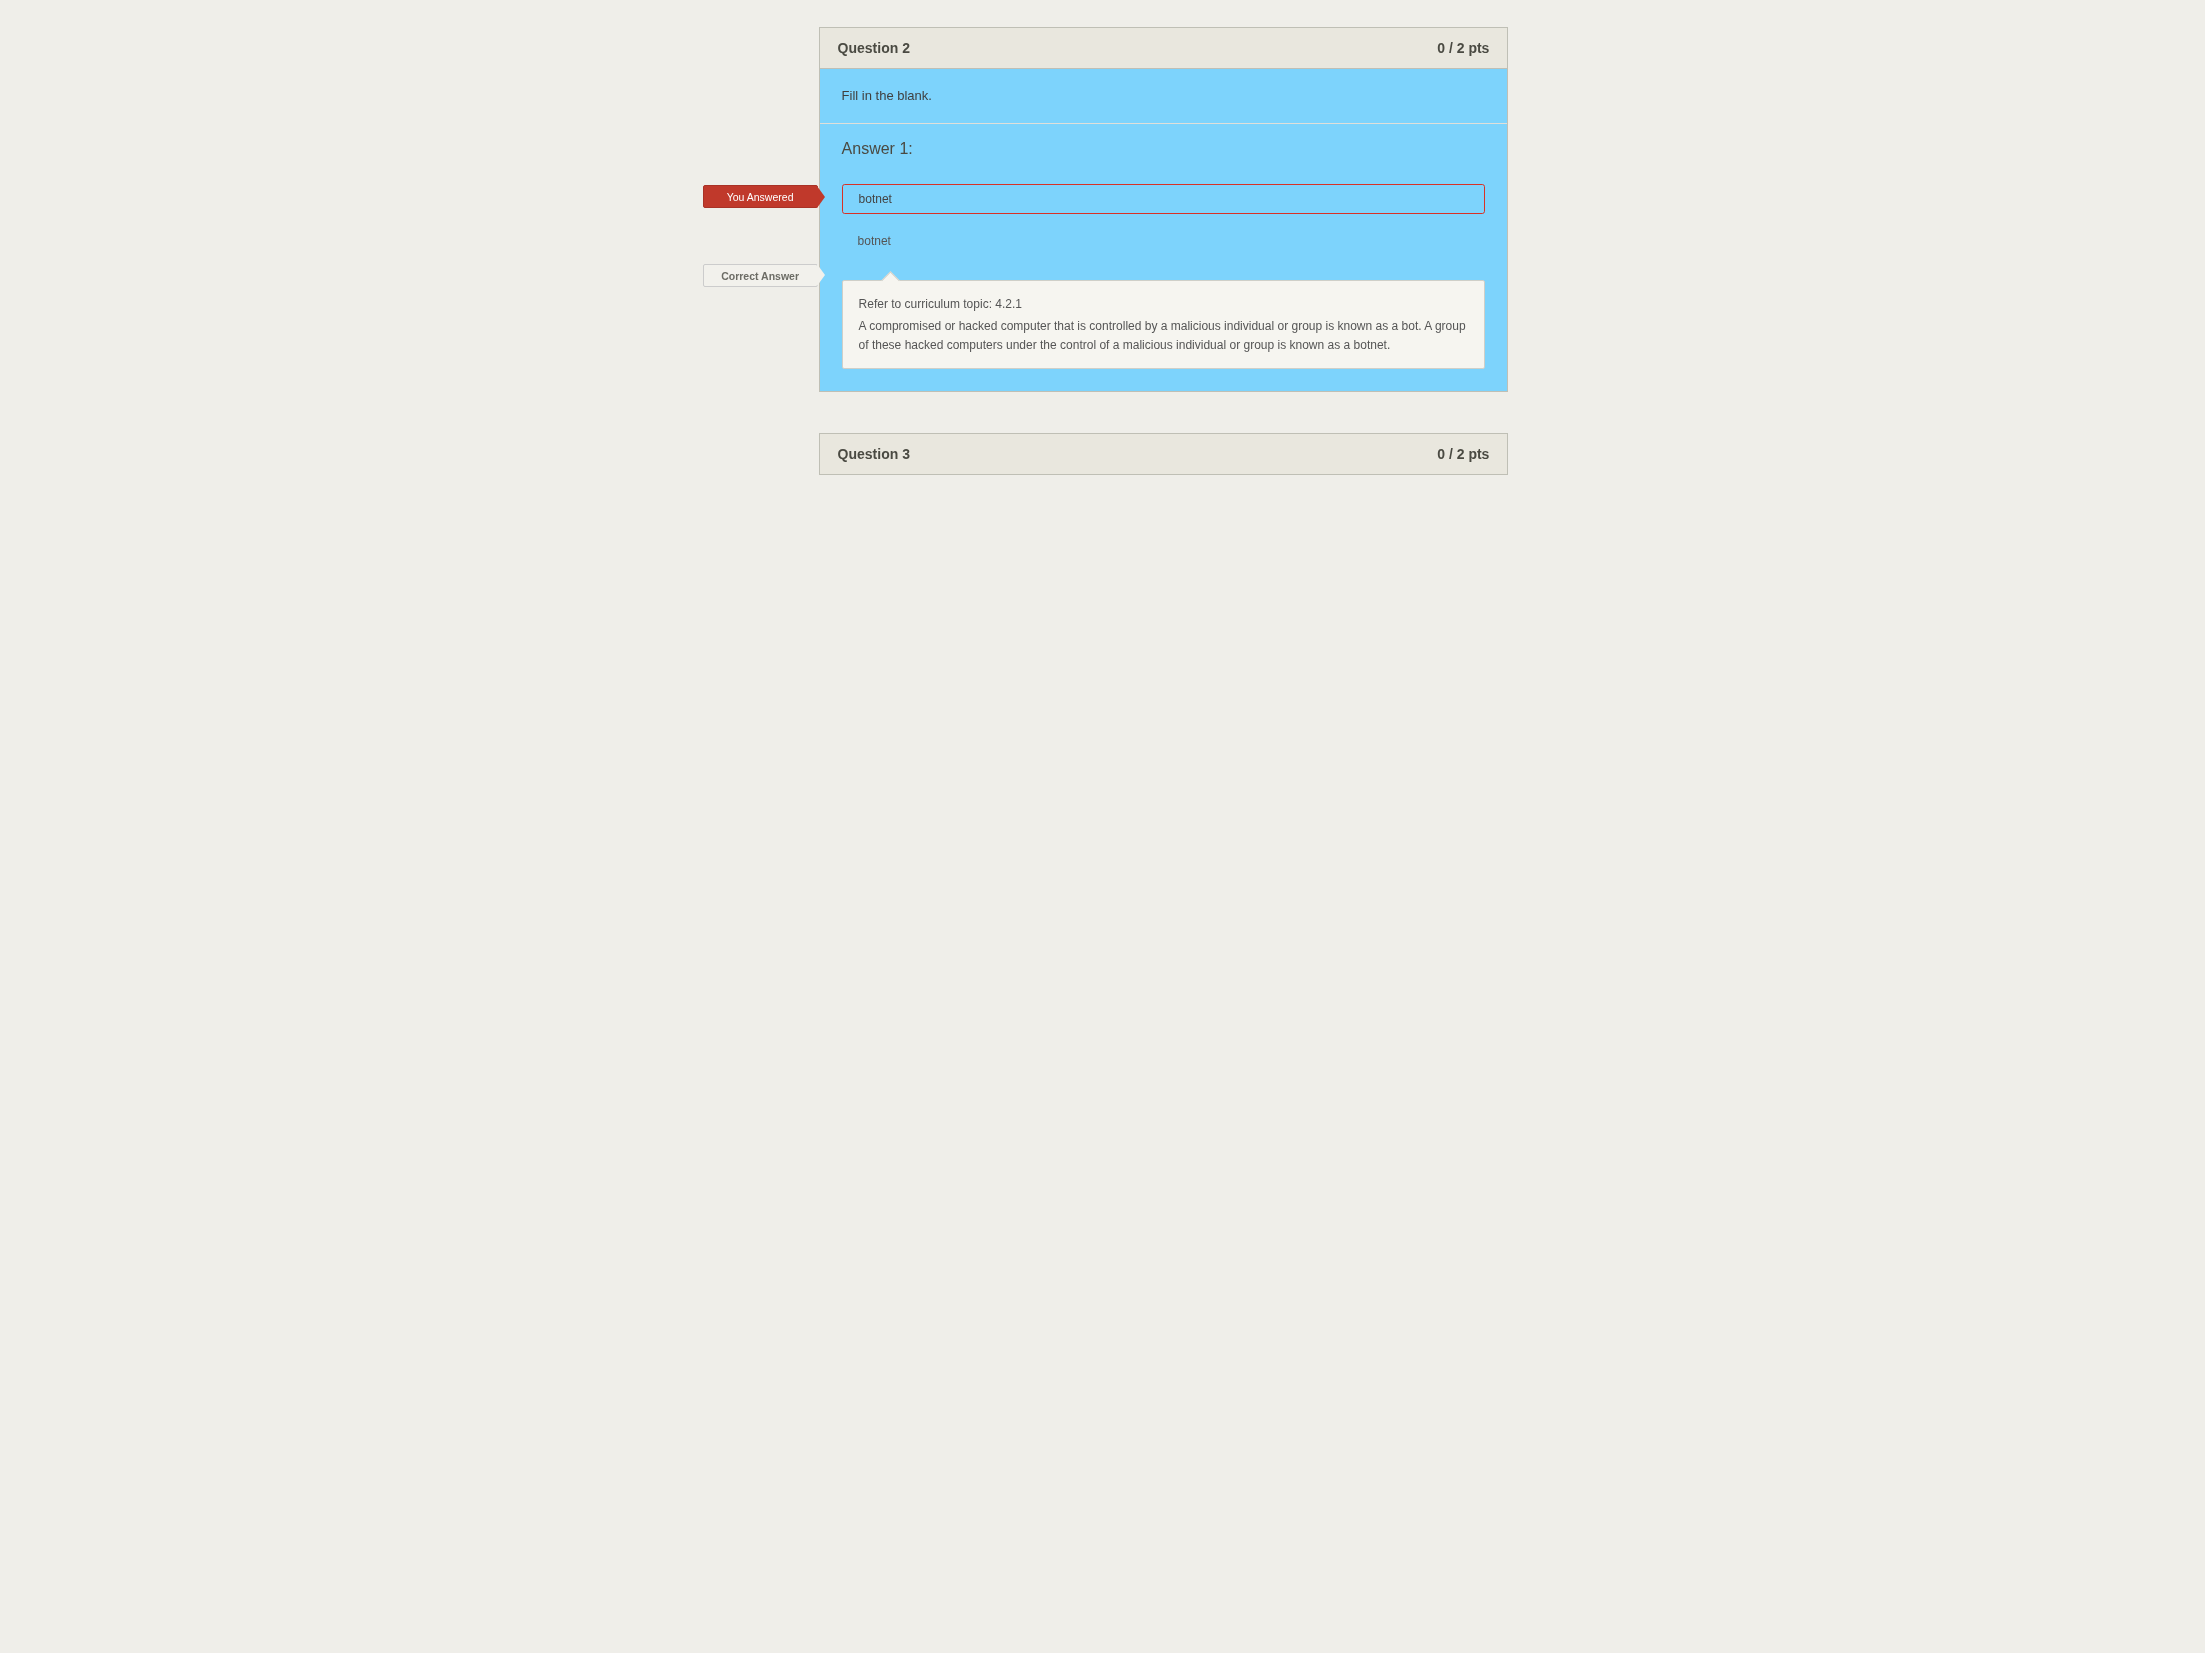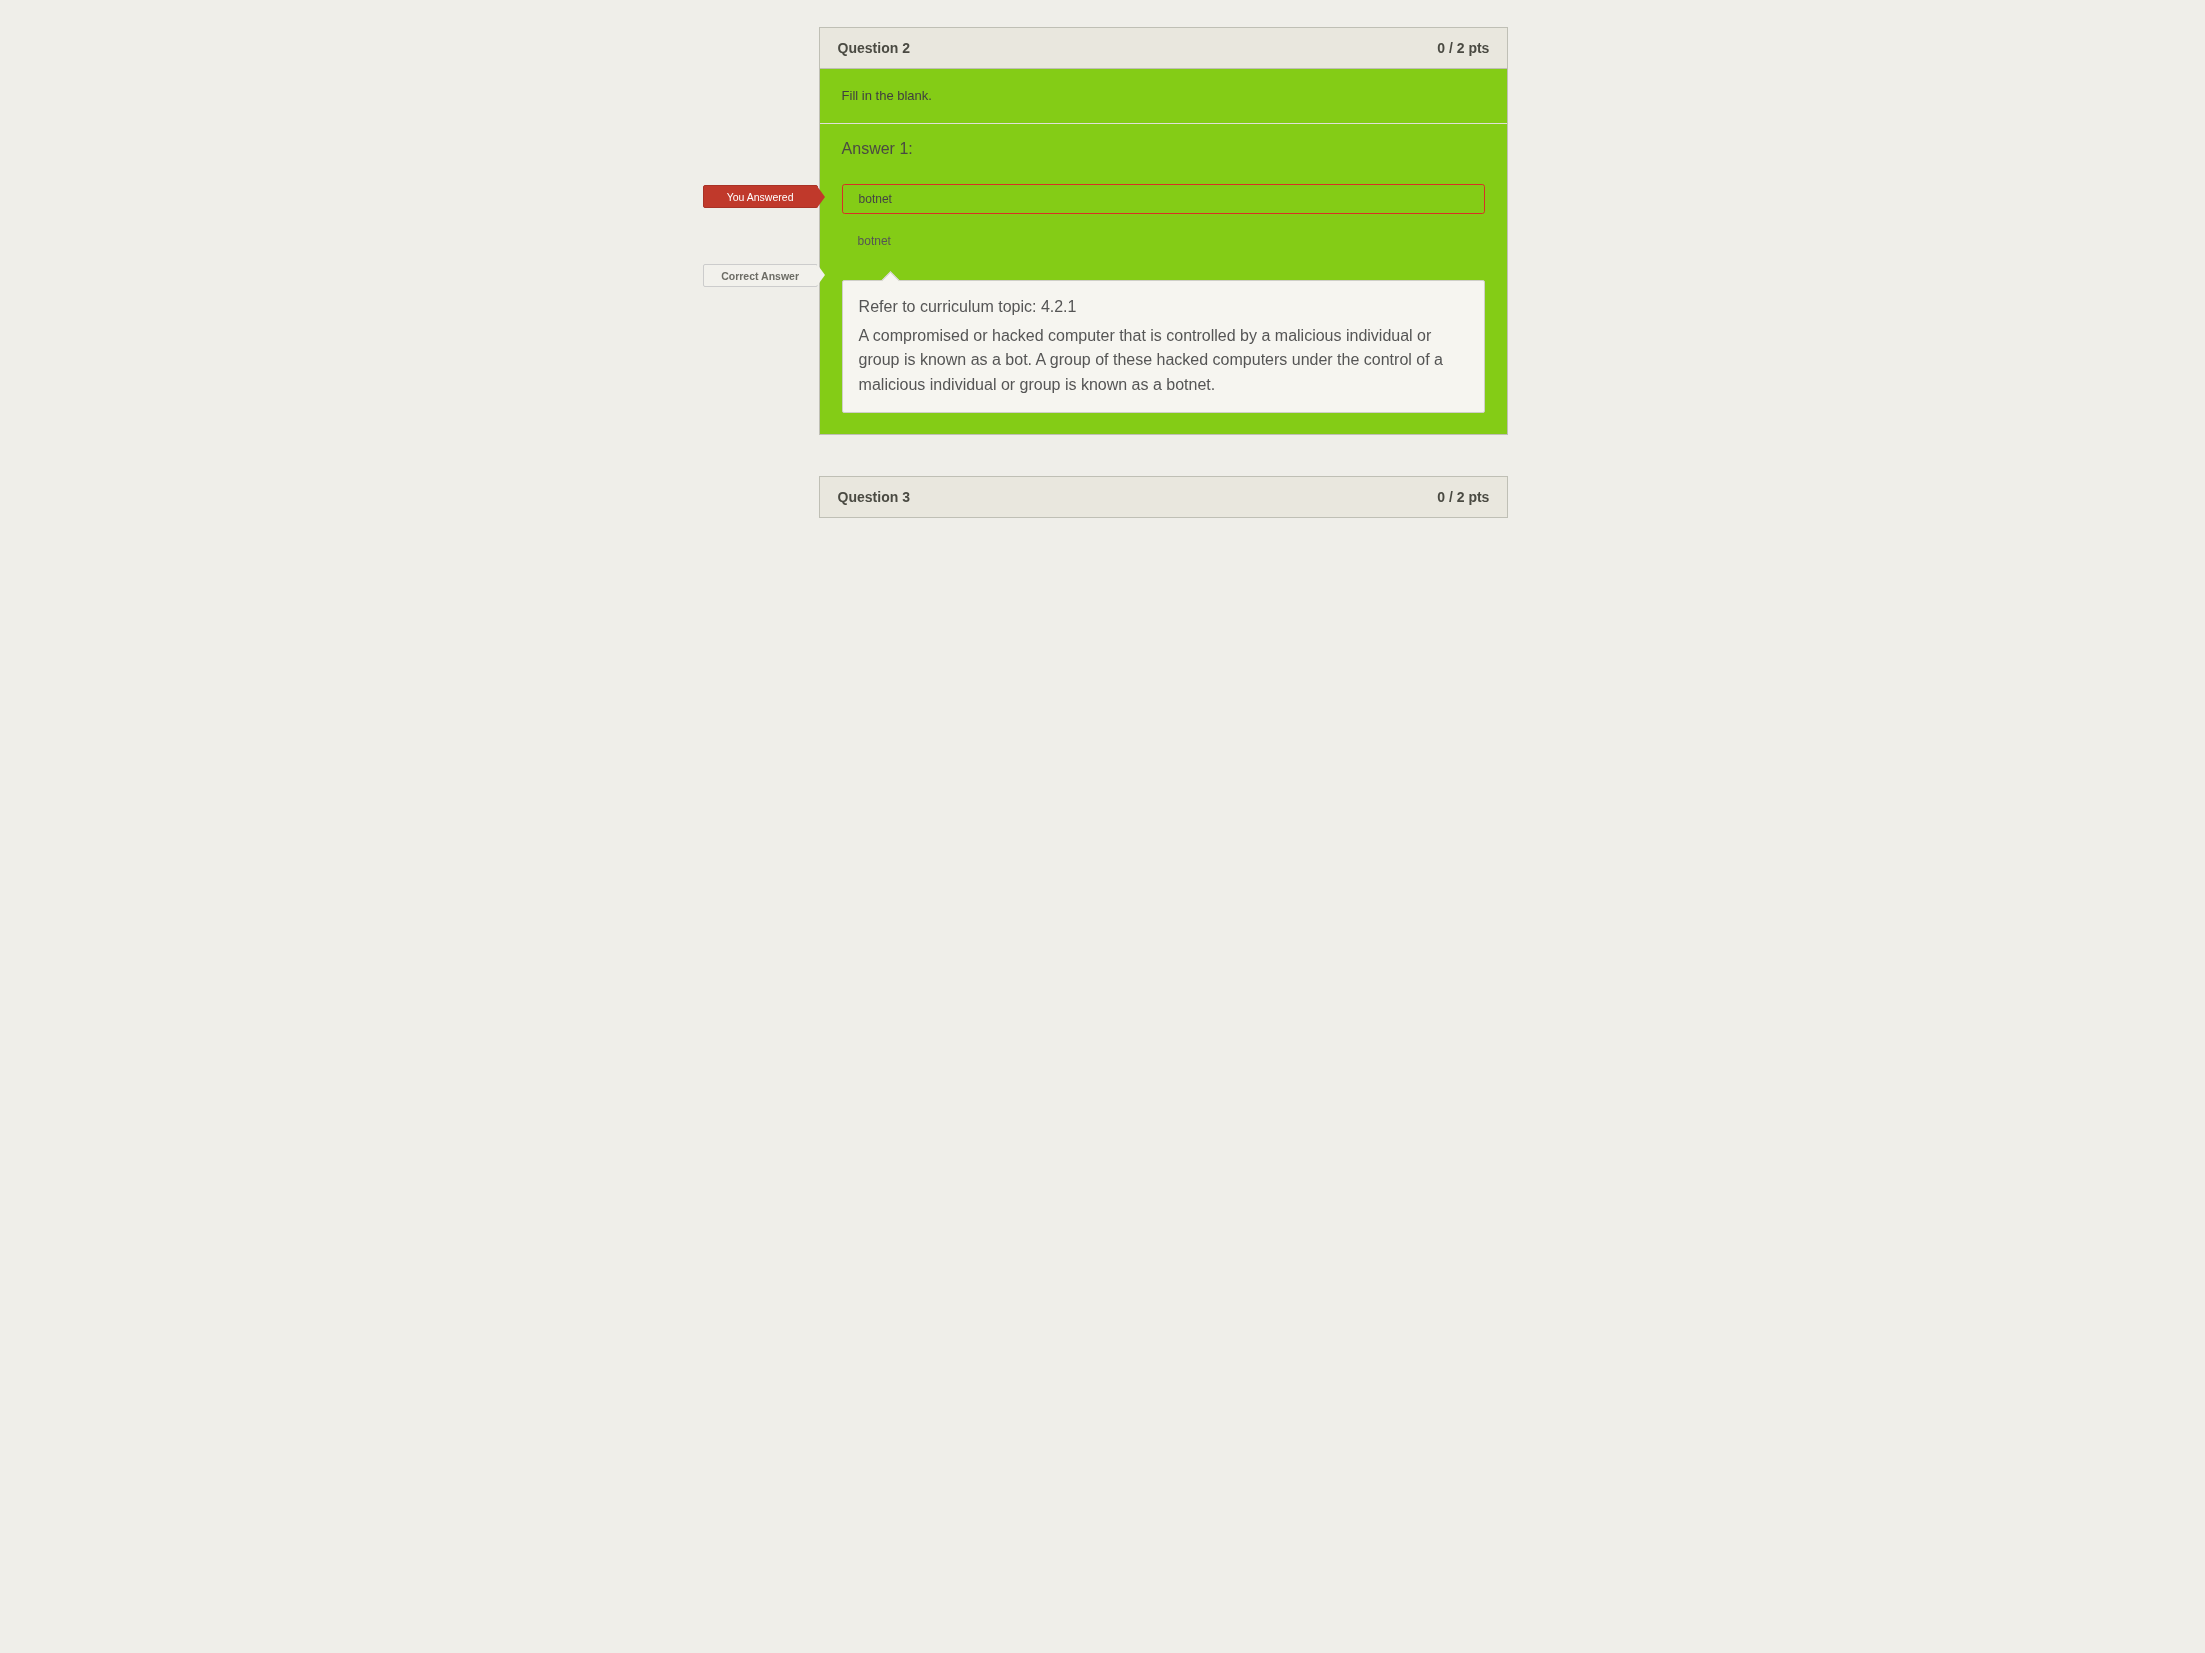--- a/index.html
+++ b/index.html
@@ -26,21 +26,21 @@
   .page {
     width: 811px;
     margin: 0 auto;
     padding: 27px 0 0 0;
   }
   
   .question-card {
     position: relative;
     margin: 0 0 41px 122px;
     border: 0.7px solid var(--border-gray);
-    background: #84cc16;
+    background: #7dd3fc;
   }
   .question-header {
     display: flex;
     justify-content: space-between;
     align-items: center;
     background: var(--header-bg);
     border-bottom: 0.7px solid var(--border-gray);
     padding: 12px 17.6px;
     font-size: 14px;
     font-weight: 700;
@@ -142,21 +142,21 @@
     color: #555;
   }
   
   .feedback-box {
     position: relative;
     margin-top: 27px;
     border: 0.7px solid var(--feedback-border);
     border-radius: 2px;
     padding: 13.5px 16px;
     background: #f6f5f0;
-    font-size: 16px;
+    font-size: 12px;
     line-height: 1.55;
     color: #555;
   }
   .feedback-box::before {
     content: "";
     position: absolute;
     top: -7.4px;
     left: 41px;
     width: 12px;
     height: 12px;

